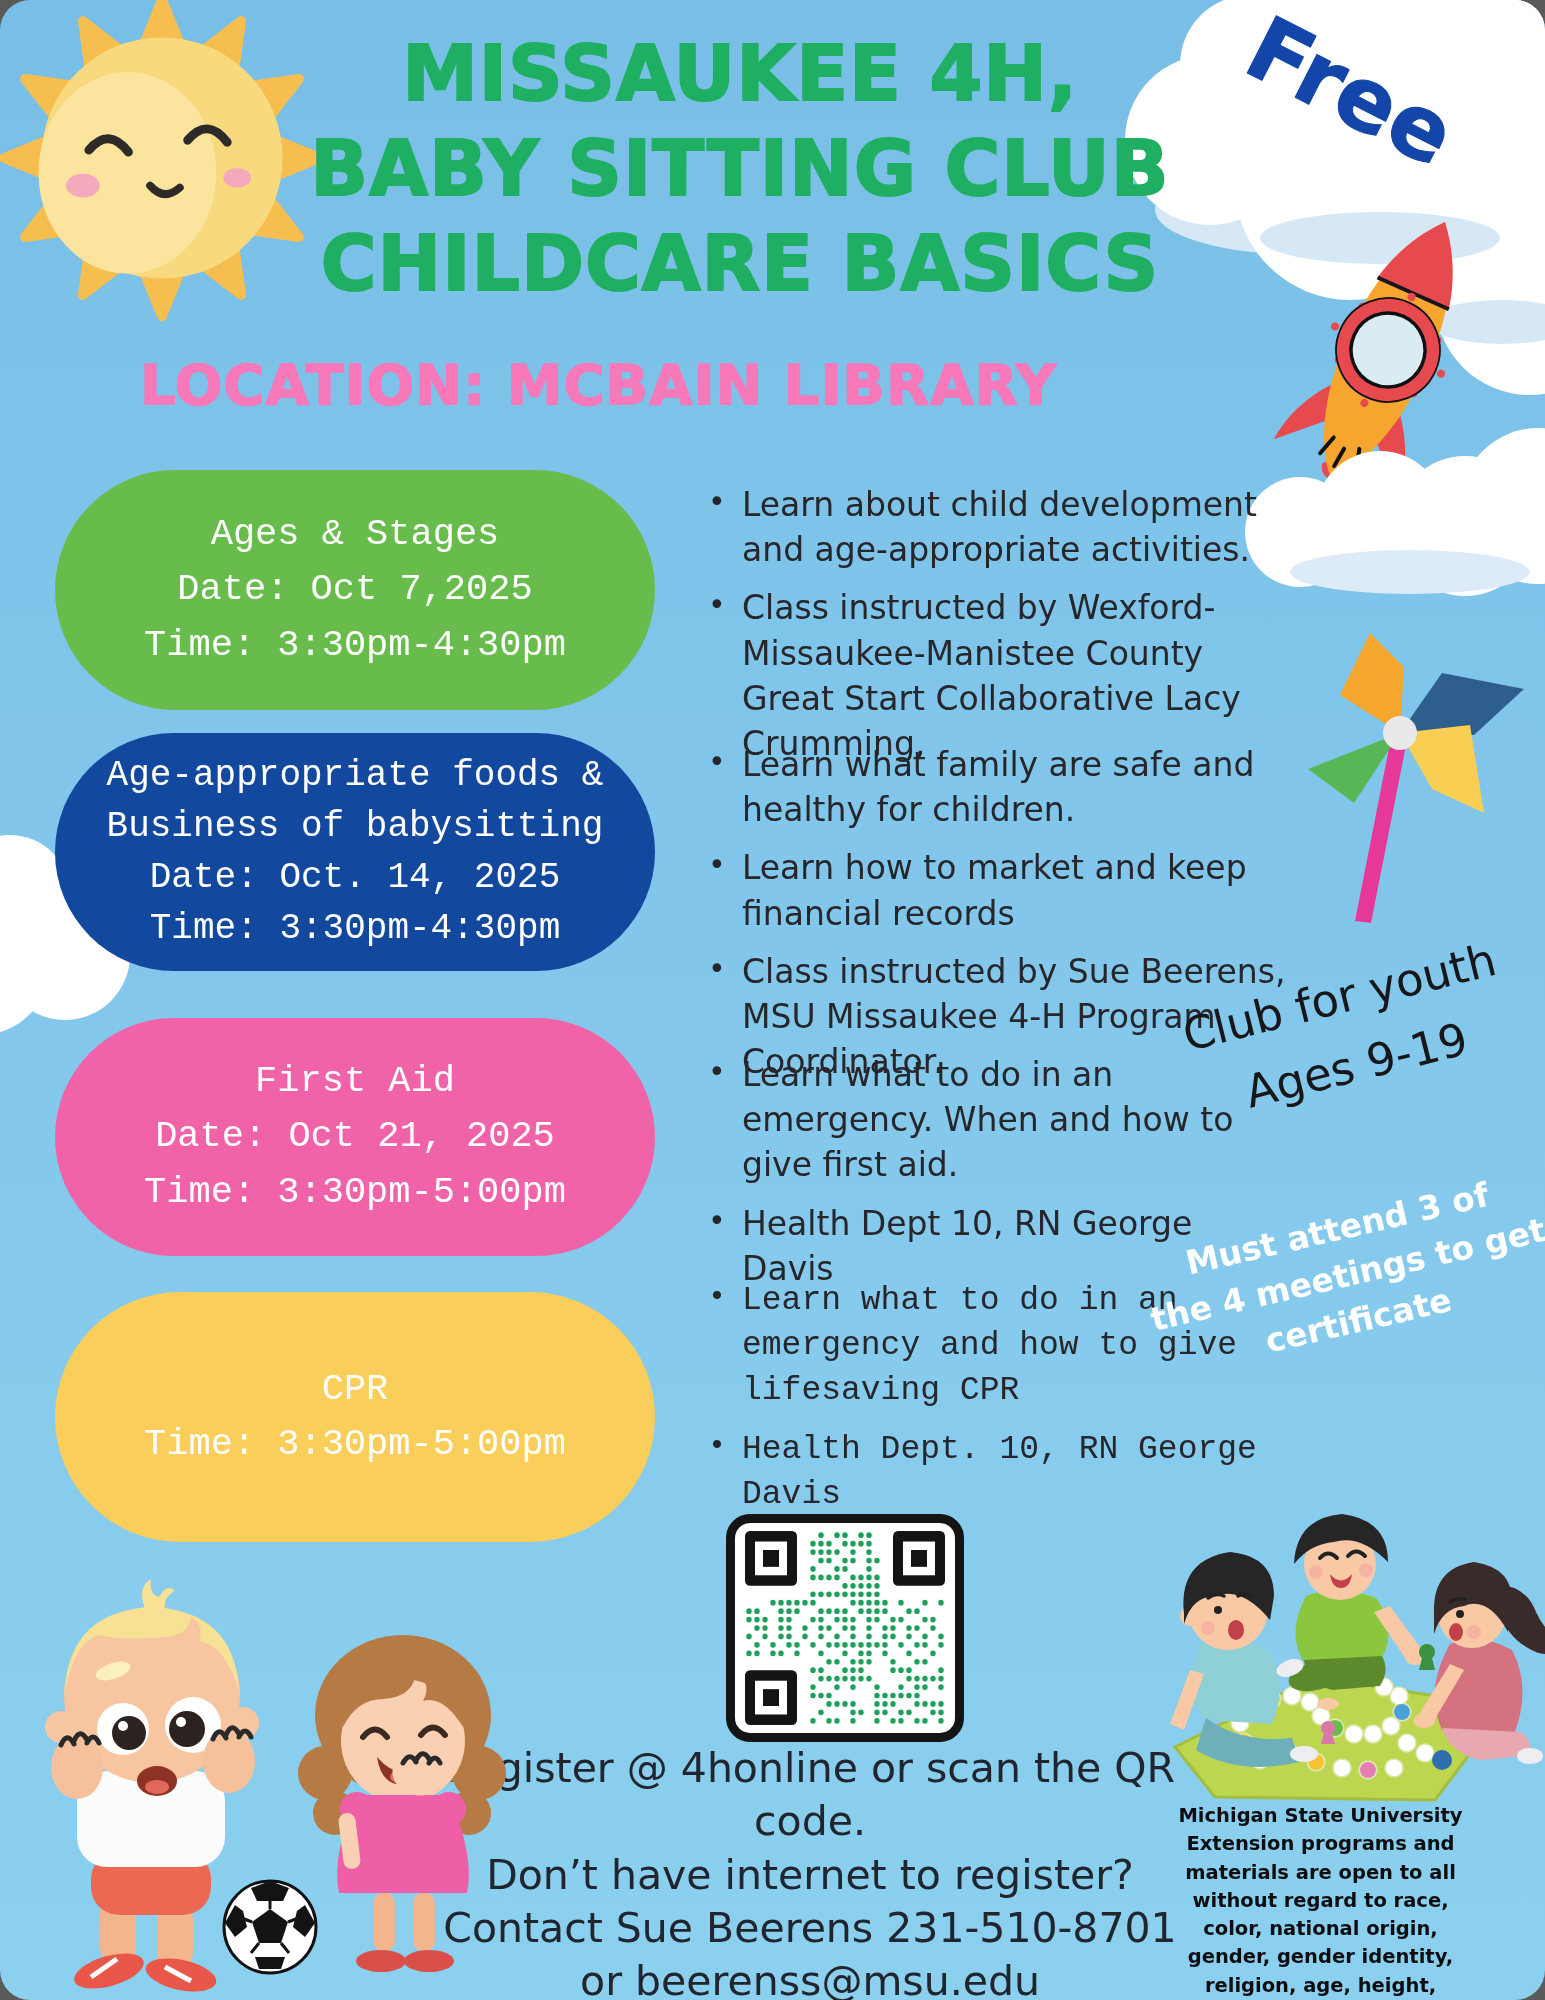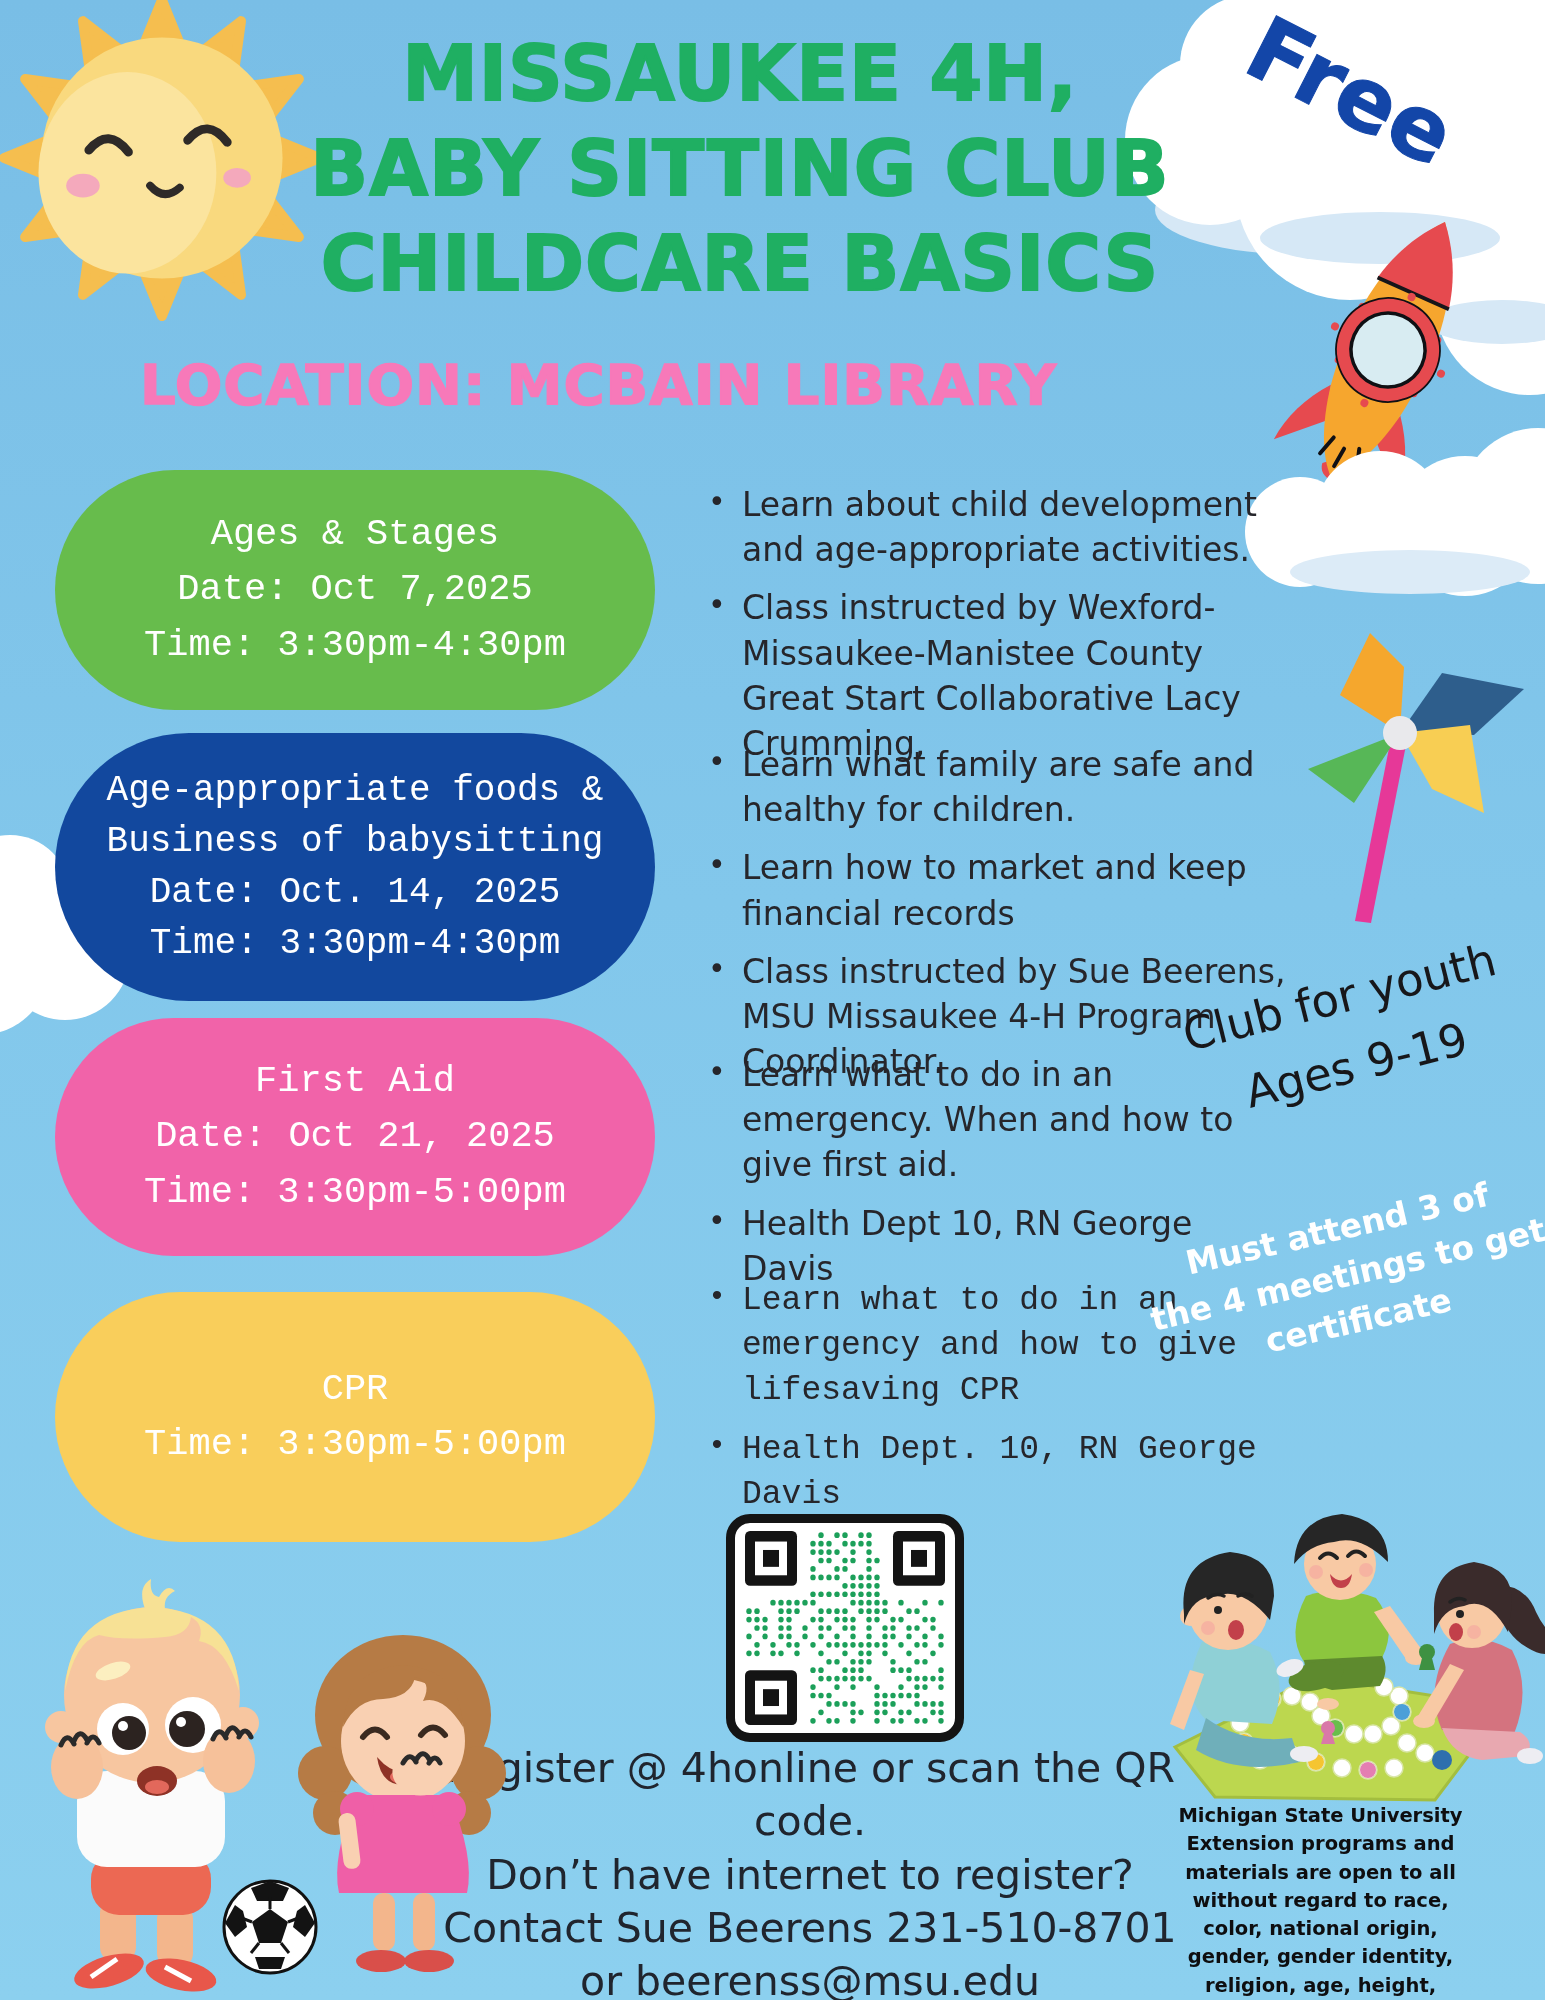--- a/index.html
+++ b/index.html
@@ -1,35 +1,36 @@
 <!DOCTYPE html>
 <html><head>
 <meta charset="utf-8">
 <style>
   html,body{margin:0;padding:0;background:#5a5a5a;}
   .poster{
     position:relative;width:1545px;height:2000px;overflow:hidden;
     background:linear-gradient(180deg,#79BEE6 0%,#82C7EB 45%,#8CD0EF 100%);
     font-family:"DejaVu Sans","Liberation Sans",sans-serif;
+    border-radius:30px;
   }
   .abs{position:absolute;}
   
   .title{left:240px;top:26px;width:1000px;text-align:center;
     font-size:76px;font-weight:800;line-height:1.25;letter-spacing:1px;
     -webkit-text-stroke:2px currentColor;}
   .location{left:140px;top:352px;width:1000px;text-align:left;
     font-size:56px;font-weight:800;letter-spacing:1px;-webkit-text-stroke:1.5px currentColor;}
   .free{left:1242px;top:40px;font-size:88px;font-weight:800;transform:rotate(27deg);
     -webkit-text-stroke:1px currentColor;}
   
   .card{left:55px;width:600px;border-radius:140px;color:#fff;
     display:flex;flex-direction:column;justify-content:center;text-align:center;font-family:Liberation Mono, monospace;}
   .card div{font-size:37px;line-height:1.5;}
   .card.c1{top:470px;height:240px;}
-  .card.c2{top:733px;height:268px;}
+  .card.c2{top:733px;height:238px;}
   .card.c2 div{font-size:36px;line-height:1.42;}
   .card.c3{top:1018px;height:238px;}
   .card.c4{top:1292px;height:250px;}
   
   .bullets{left:700px;width:592px;}
   .bullets ul{margin:0;padding:0;list-style:none;}
   .bullets li{position:relative;padding-left:42px;font-size:33px;line-height:1.37;
     color:#26262b;margin-bottom:13px;}
   .bullets li::before{content:"•";position:absolute;left:8px;top:-1px;font-size:30px;}
   .b1{top:482px;} .b2{top:742px;} .b3{top:1052px;} .b4{top:1278px;font-family:Liberation Mono, monospace;}

